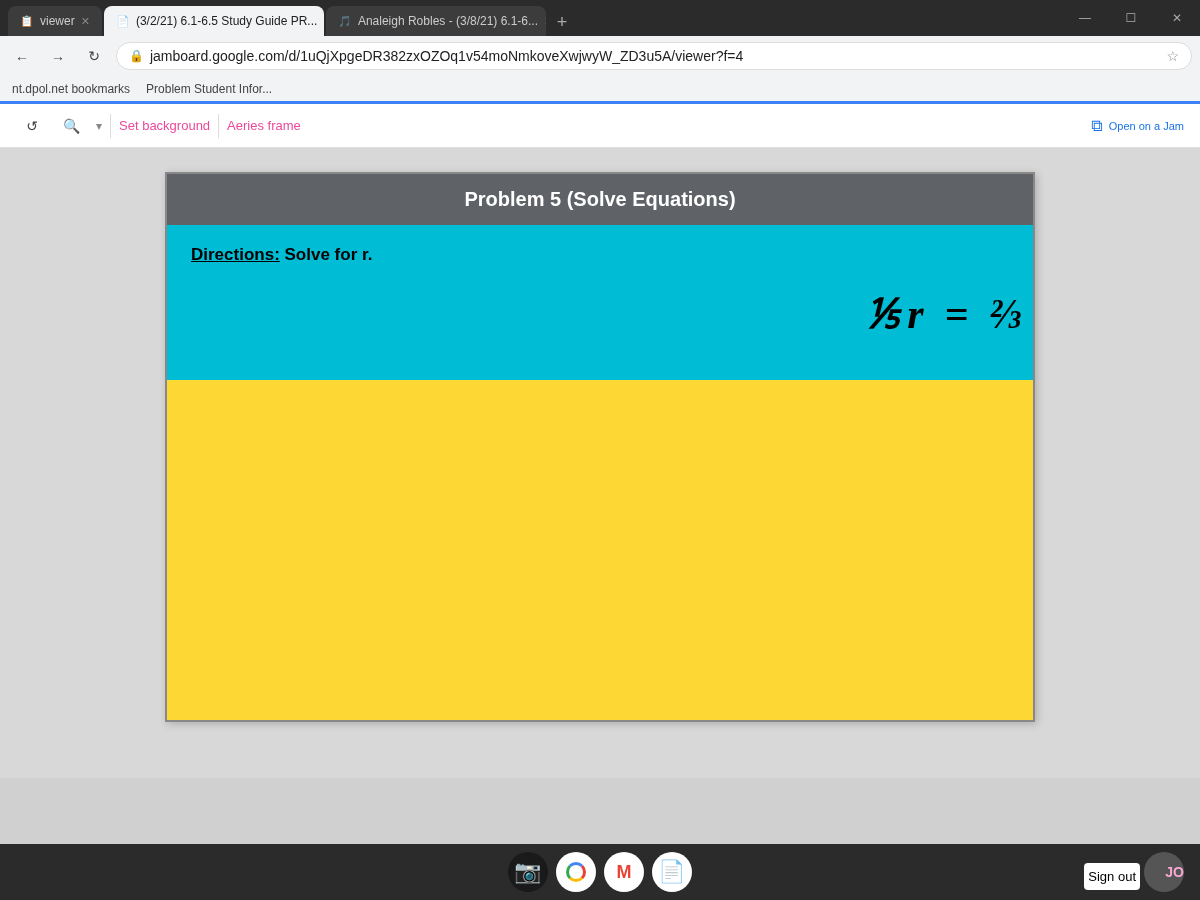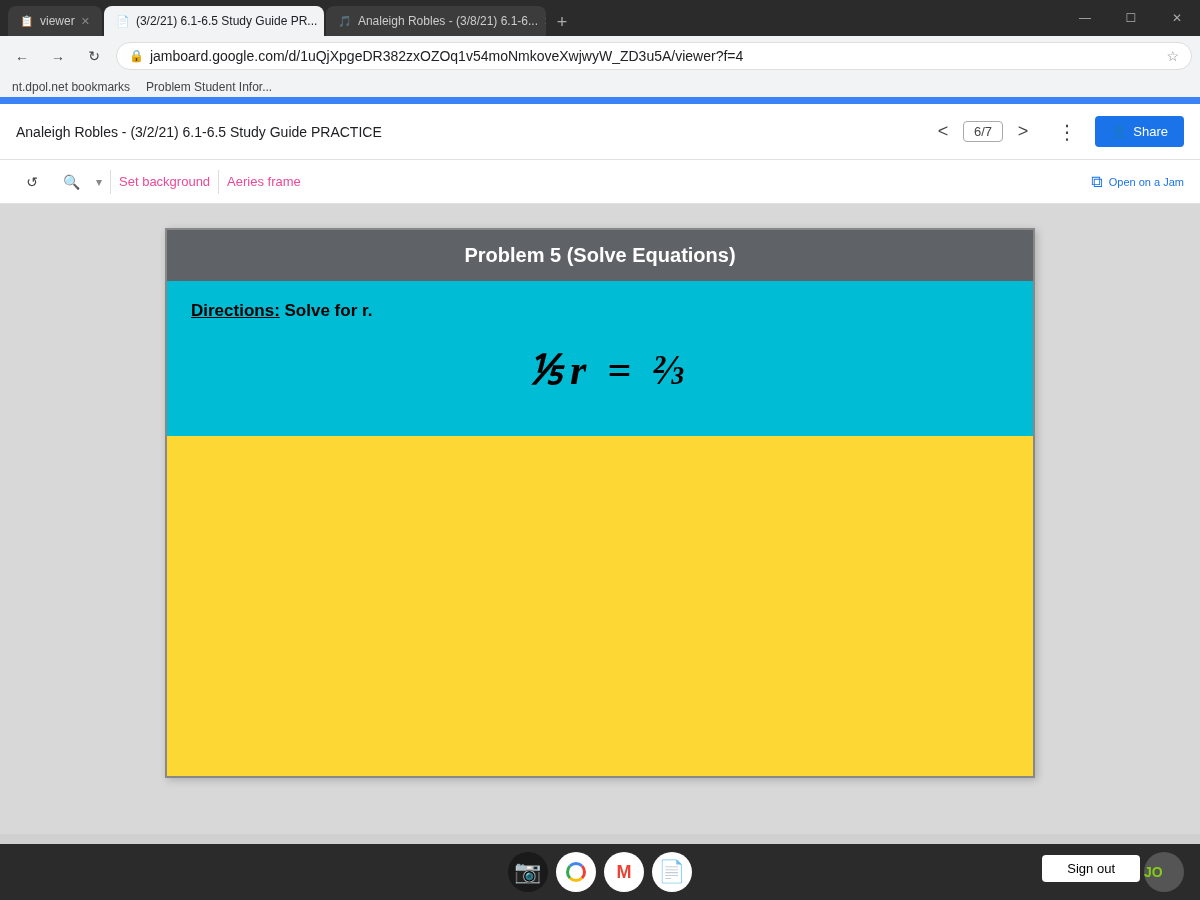--- a/index.html
+++ b/index.html
@@ -131,21 +131,21 @@
       font-size: 14px;
     }
 
     .bookmarks-bar {
       background: #f1f3f4;
       height: 28px;
       display: flex;
       align-items: center;
       padding: 0 12px;
       gap: 16px;
-      border-bottom: 7px solid #3b82f6;
+      border-bottom: 3px solid #3b82f6;
       font-size: 12px;
     }
 
     .bookmark-item {
       color: #444;
       cursor: pointer;
       display: flex;
       align-items: center;
       gap: 4px;
     }
@@ -325,21 +325,21 @@
     .jam-teal-directions {
       font-size: 17px;
       font-weight: bold;
       color: #000;
       margin-bottom: 12px;
       text-decoration: underline;
       display: inline;
     }
 
     .jam-equation {
-      text-align: center;
+      text-align: right;
       font-size: 42px;
       font-weight: bold;
       font-style: italic;
       color: #000;
       padding: 10px 0;
       font-family: 'Times New Roman', Times, serif;
     }
 
     .answer-box {
       position: absolute;
@@ -395,42 +395,42 @@
     }
 
     .taskbar-icon.camera { background: #1a1a1a; color: #fff; }
     .taskbar-icon.google { background: #fff; }
     .taskbar-icon.gmail { background: #fff; }
     .taskbar-icon.files { background: #fff; color: #1a73e8; }
 
     .signout-btn {
       position: absolute;
       right: 60px;
-      bottom: 18px;
+      bottom: 10px;
       background: #fff;
       color: #000;
       border: none;
-      padding: 6px 25px;
+      padding: 6px 4px;
       font-size: 13px;
       border-radius: 4px;
       cursor: pointer;
     }
 
     .user-avatar {
       position: absolute;
       right: 16px;
       bottom: 8px;
       width: 40px;
       height: 40px;
       border-radius: 50%;
       background: #555;
       display: flex;
       align-items: center;
-      justify-content: flex-start;
-      color: #84cc16;
+      justify-content: flex-end;
+      color: #f9a8d4;
       font-size: 14px;
       font-weight: bold;
     }
 
     
     .window-controls {
       position: absolute;
       right: 0;
       top: 0;
       display: flex;
@@ -499,35 +499,20 @@
   </div>
 
   <div class="bookmarks-bar">
     <span class="bookmark-item">nt.dpol.net bookmarks</span>
     <span class="bookmark-item">Problem Student Infor...</span>
   </div>
 </div>
 
 <div>
 
-  <div class="jamboard-toolbar">
-    <h1 class="jamboard-title">Analeigh Robles - (3/2/21) 6.1-6.5 Study Guide PRACTICE</h1>
-    <div class="nav-arrows">
-      <button class="arrow-btn">&lt;</button>
-      <span class="page-indicator">6/7</span>
-      <button class="arrow-btn">&gt;</button>
-    </div>
-    <div class="toolbar-right">
-      <button class="more-btn">⋮</button>
-      <button class="share-btn">
-        <span>👤</span>
-        <span>Share</span>
-      </button>
-    </div>
-  </div>
 
   <div class="jamboard-toolbar2">
     <div class="toolbar2-left">
       <button class="tool-btn">↺</button>
       <button class="tool-btn">🔍</button>
       <span style="color:#888; font-size:12px;">▾</span>
       <div class="divider-v"></div>
       <span class="tool-label">Set background</span>
       <div class="divider-v"></div>
       <span class="tool-label">Aeries frame</span>

